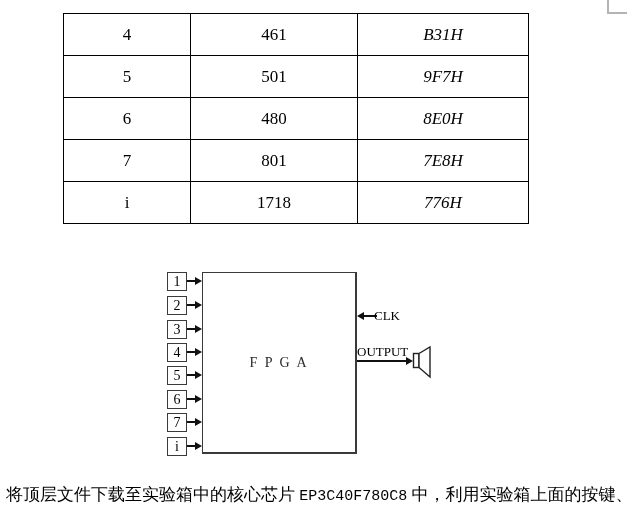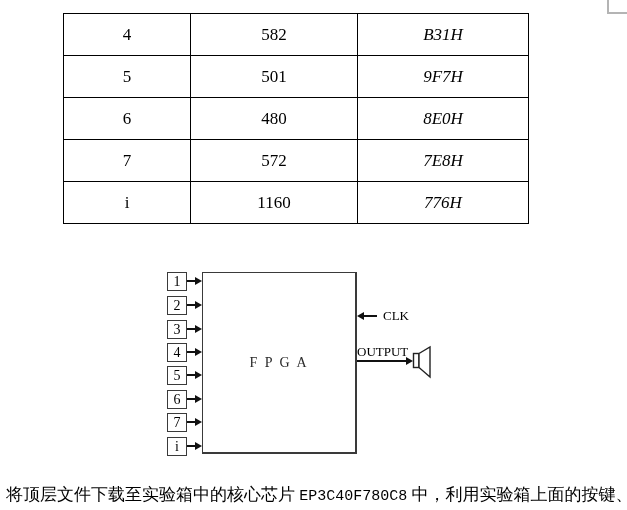--- a/index.html
+++ b/index.html
@@ -81,21 +81,21 @@
     justify-content: center;
   }
   .fpga-label {
     font-size: 14px;
     letter-spacing: 2px;
     color: #2a2a2a;
     font-family: "Liberation Serif", serif;
   }
   .clk-line { position: absolute; left: 364px; top: 315px; width: 13px; height: 2px; background: #111111; }
   .clk-label {
-    position: absolute; left: 383px; top: 308px;
+    position: absolute; left: 374px; top: 308px;
     font-size: 13px; font-family: "Liberation Serif", serif;
   }
   .out-label {
     position: absolute; left: 357px; top: 344px;
     font-size: 13px; font-family: "Liberation Serif", serif;
   }
   .out-line { position: absolute; left: 357px; top: 360px; width: 49px; height: 2px; background: #111111; }
   .speaker { position: absolute; left: 410px; top: 344px; }
 
   
@@ -118,41 +118,41 @@
 
 <div class="page">
 
   <div class="corner-v"></div>
   <div class="corner-h"></div>
 
   <table class="freq-table">
     <tbody>
       <tr>
         <td class="c0">4</td>
-        <td class="c1">582</td>
+        <td class="c1">461</td>
         <td class="c2">B31H</td>
       </tr>
       <tr>
         <td class="c0">5</td>
         <td class="c1">501</td>
         <td class="c2">9F7H</td>
       </tr>
       <tr>
         <td class="c0">6</td>
         <td class="c1">480</td>
         <td class="c2">8E0H</td>
       </tr>
       <tr>
         <td class="c0">7</td>
-        <td class="c1">572</td>
+        <td class="c1">801</td>
         <td class="c2">7E8H</td>
       </tr>
       <tr>
         <td class="c0">i</td>
-        <td class="c1">1160</td>
+        <td class="c1">1718</td>
         <td class="c2">776H</td>
       </tr>
     </tbody>
   </table>
 
   <div>
 
     <div class="inbox" style="top:272px">1</div>
     <div class="inbox" style="top:296px">2</div>
     <div class="inbox" style="top:320px">3</div>

